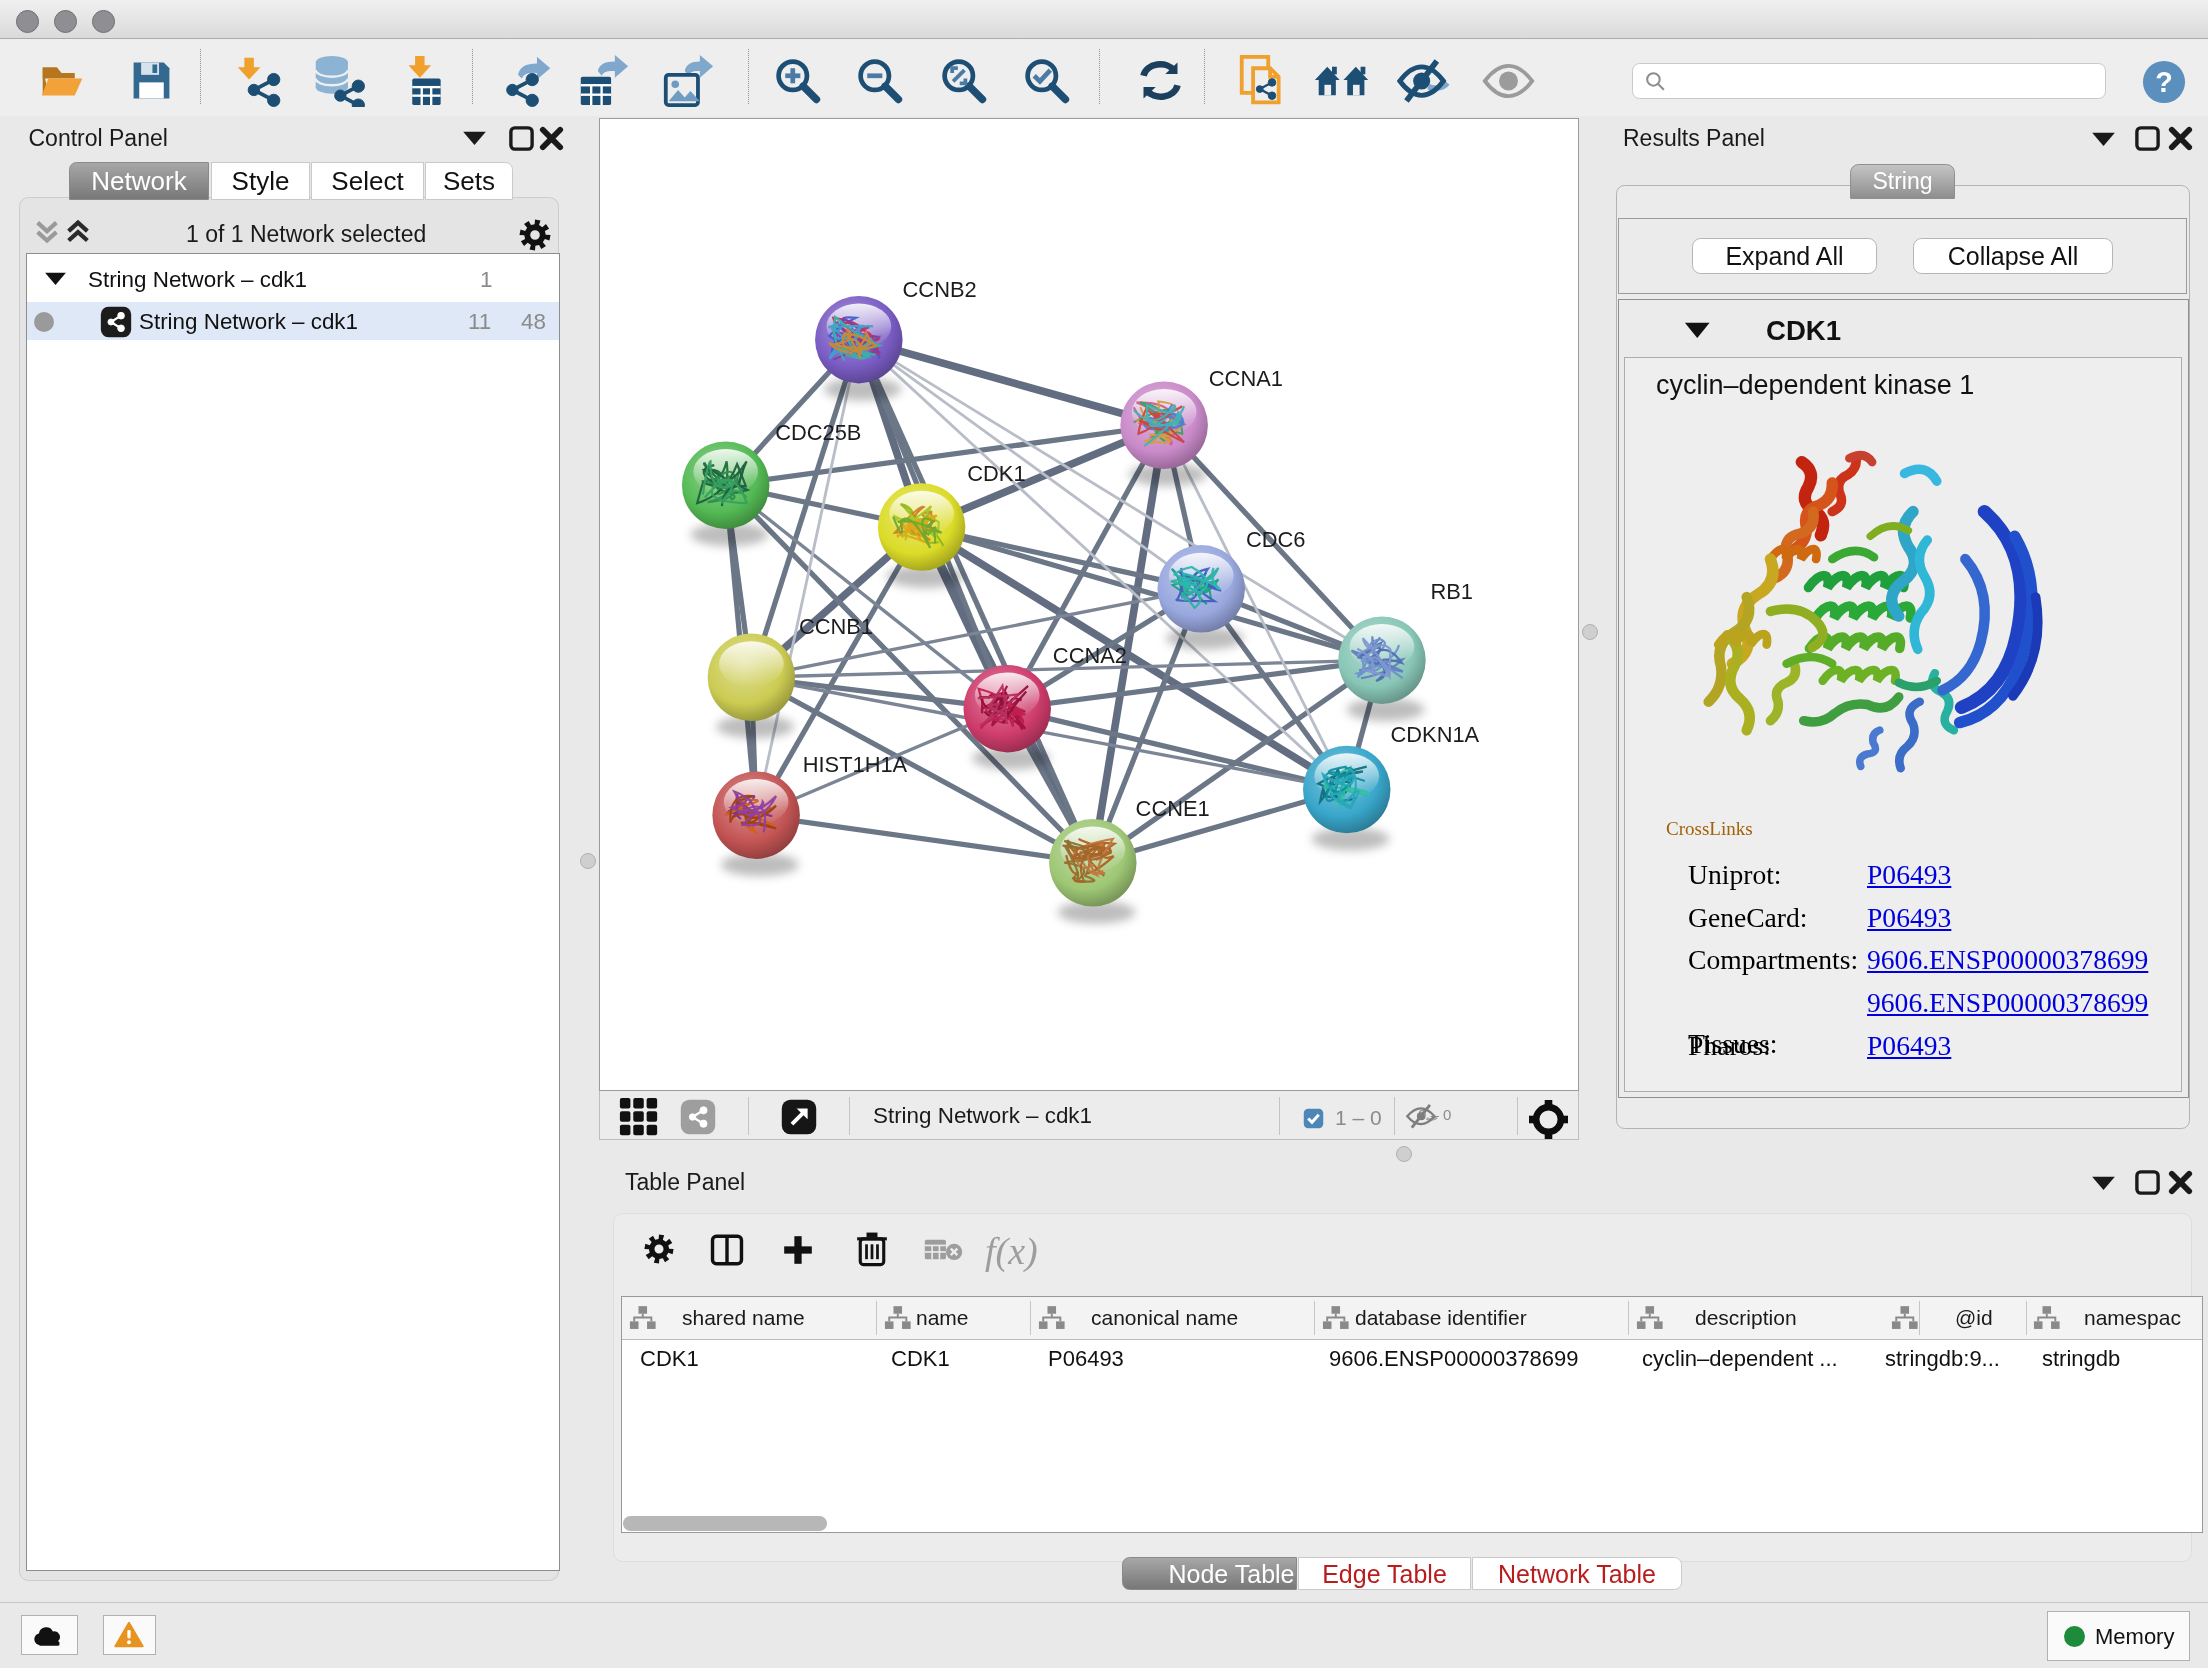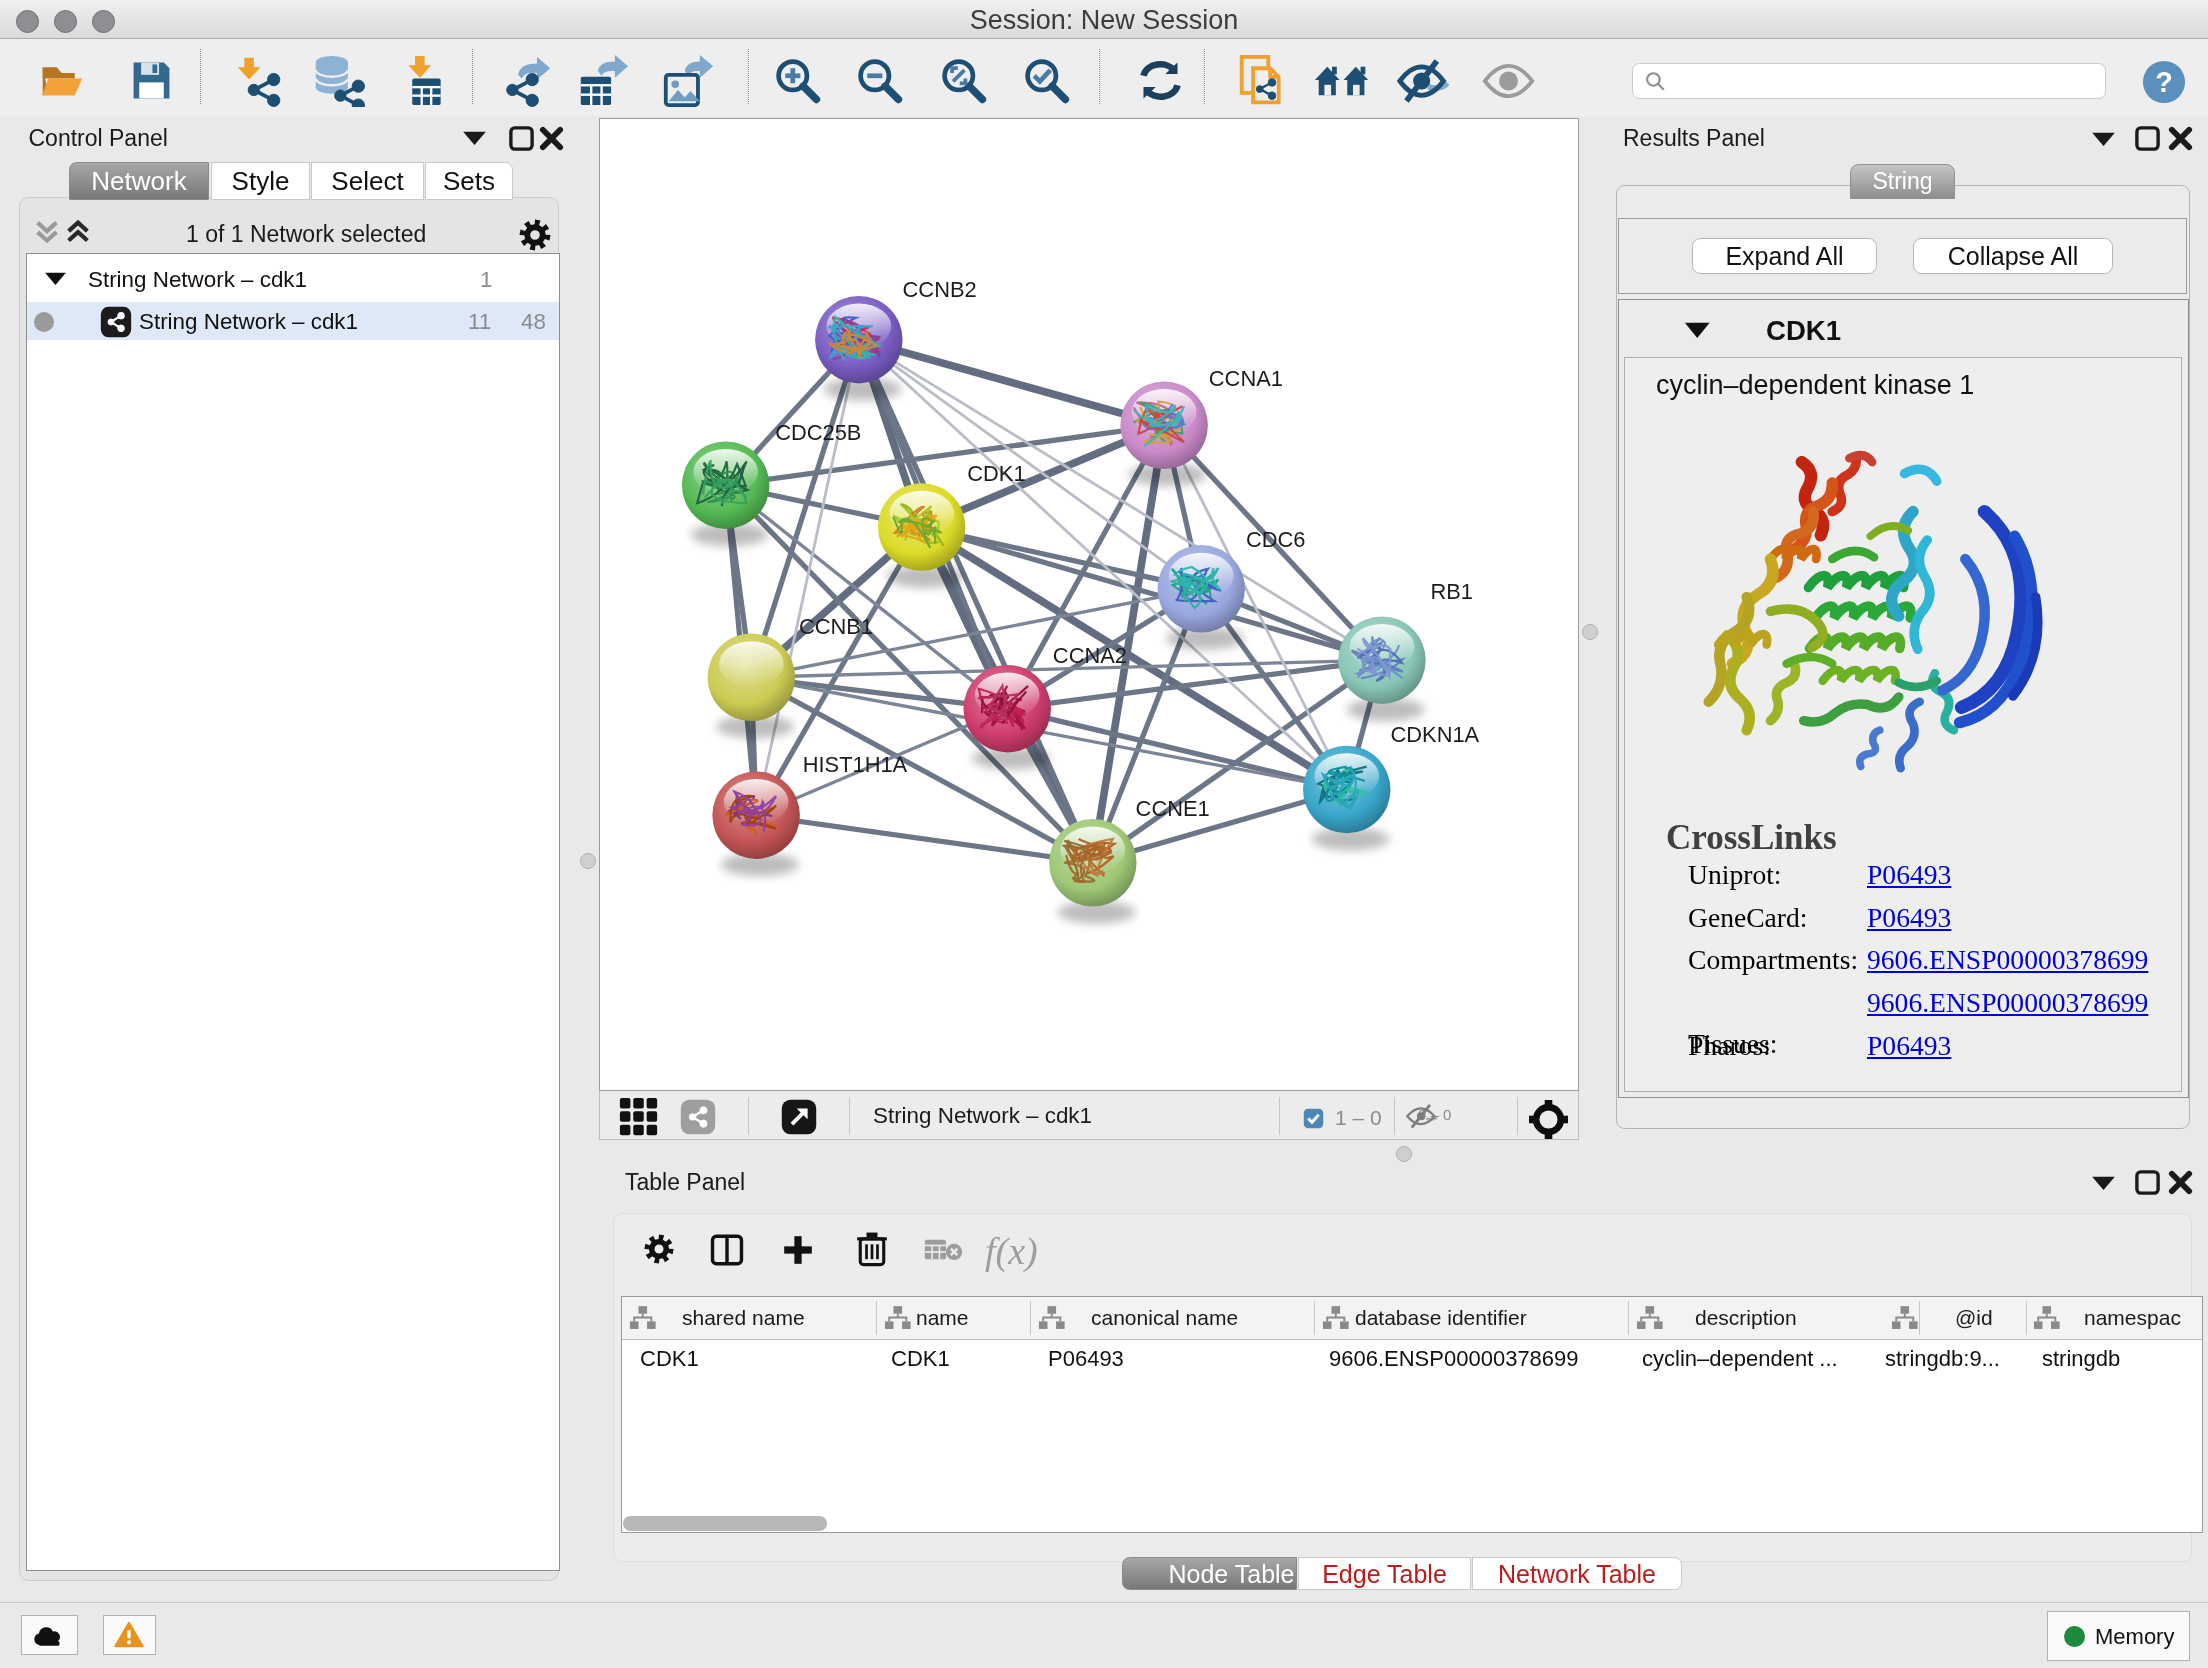--- a/index.html
+++ b/index.html
@@ -51,21 +51,20 @@
   .gray{color:#8b8b8b;}
 </style>
 </head>
 <body>
 <div id="page">
 
   <div id="titlebar" class="abs"></div>
   <div class="abs tl" style="left:16px;"></div>
   <div class="abs tl" style="left:54px;"></div>
   <div class="abs tl" style="left:92px;"></div>
-  <div id="title" class="abs">Session: New Session</div>
 
   <div id="toolbar" class="abs"></div>
   <div id="toolbar-icons" class="abs" style="left:0;top:42px;width:2208px;height:74px;">
 
     <svg class="abs" style="left:38px;top:14.3px;" width="49" height="49" viewBox="0 0 52 52">
       <path d="M5 12 h15 l5 6 h14 v6 H5 z" fill="#b5761f"></path>
       <path d="M5 12 v28 h6 z" fill="#b5761f"></path>
       <path d="M11 24 h36 l-8 18 H4 z" fill="#f3a23a"></path>
     </svg>
 
@@ -704,21 +703,21 @@
   <path d="M374 160 q10 60 -24 104" stroke="#1a3ab8" stroke-width="10"></path>
   <path d="M252 270 Q235 278 245 293 Q250 307 239 317 Q227 326 232 340" stroke="#3a6cc8" stroke-width="9"></path>
   <path d="M210 300 Q201 303 203 313 Q210 324 197 325 Q186 328 190 338" stroke="#4a7ad0" stroke-width="8"></path>
   <path d="M95 175 q30 -8 48 10 q16 16 -4 28" stroke="#8fae22" stroke-width="10"></path>
 <path d="M112 230 q26 -14 48 0" stroke="#5fae2a" stroke-width="9"></path>
 <path d="M160 120 q24 -16 44 -2" stroke="#3aa832" stroke-width="9"></path>
 <path d="M200 96 q20 -18 40 -6" stroke="#7fae20" stroke-width="8"></path>
 <path d="M230 250 q20 10 40 -2" stroke="#2aa06a" stroke-width="9"></path>
 </g>
       </svg></div>
-  <div class="abs serif" style="left:1666px;top:818px;font-size:35px;font-weight:bold;color:#404040;">CrossLinks</div>
+  <div class="abs serif" style="left:1666px;top:818px;font-size:19px;font-weight:normal;color:#a16207;">CrossLinks</div>
   <div class="abs serif" style="left:1688px;top:859px;font-size:27.6px;">Uniprot:</div>
   <div class="abs serif xlink" style="left:1867px;top:859px;font-size:27.6px;">P06493</div>
   <div class="abs serif" style="left:1688px;top:902px;font-size:27.6px;">GeneCard:</div>
   <div class="abs serif xlink" style="left:1867px;top:902px;font-size:27.6px;">P06493</div>
   <div class="abs serif" style="left:1688px;top:944px;font-size:27.6px;">Compartments:</div>
   <div class="abs serif xlink" style="left:1867px;top:944px;font-size:27.6px;">9606.ENSP00000378699</div>
   <div class="abs serif" style="left:1688px;top:996px;font-size:27.6px;margin-top:32px;">Tissues:</div>
   <div class="abs serif xlink" style="left:1867px;top:987px;font-size:27.6px;">9606.ENSP00000378699</div>
   <div class="abs serif" style="left:1688px;top:1030px;font-size:27.6px;">Pharos:</div>
   <div class="abs serif xlink" style="left:1867px;top:1030px;font-size:27.6px;">P06493</div>

